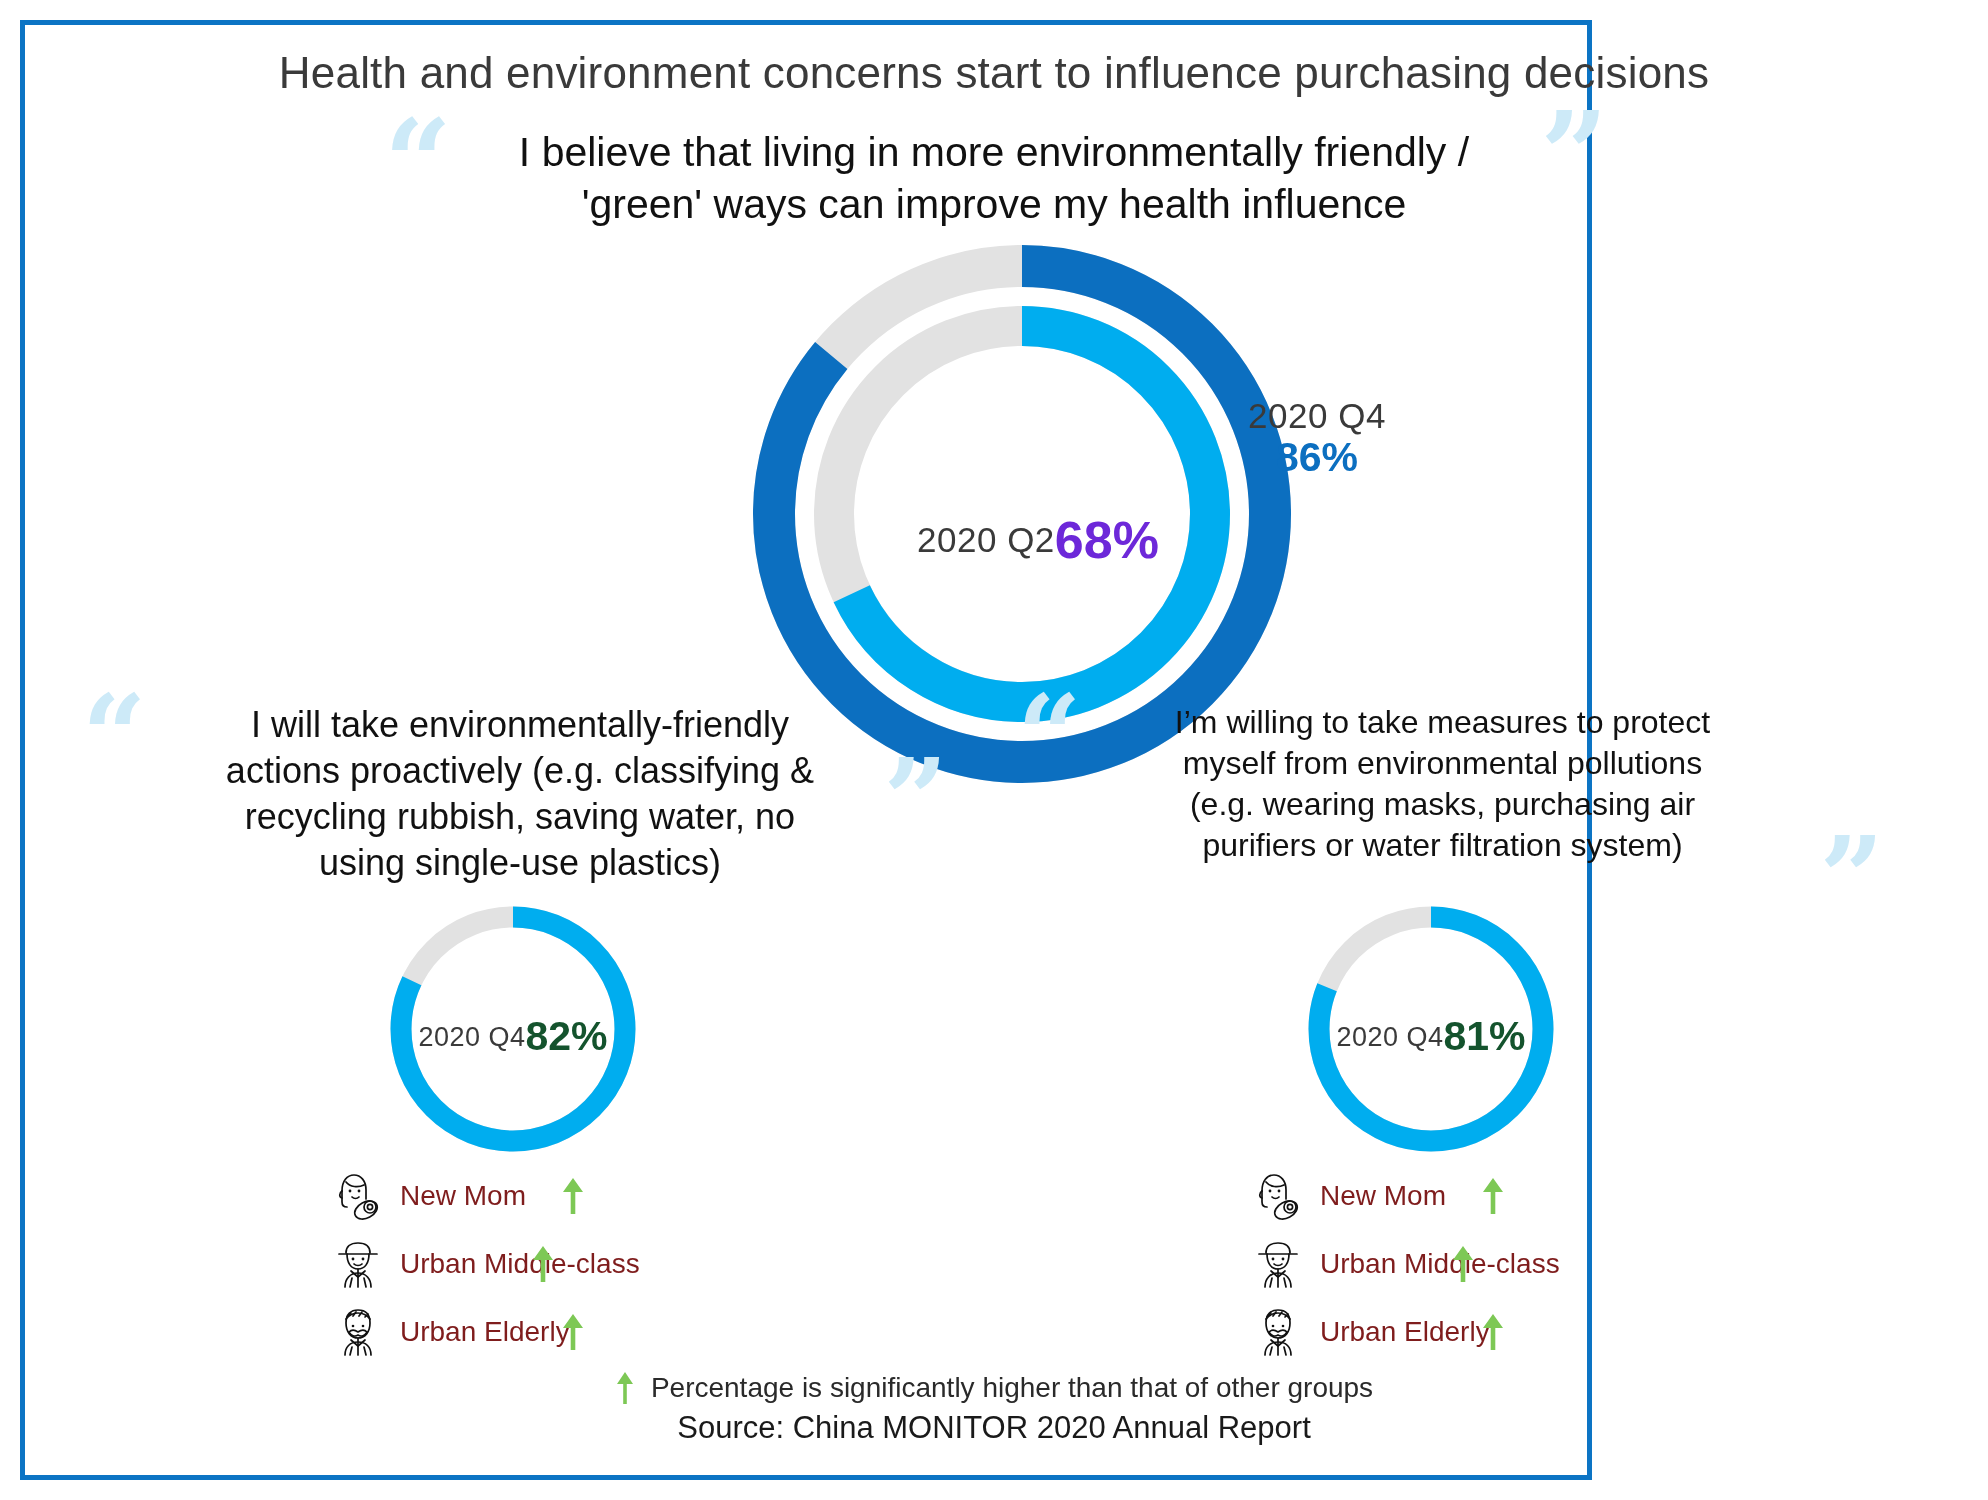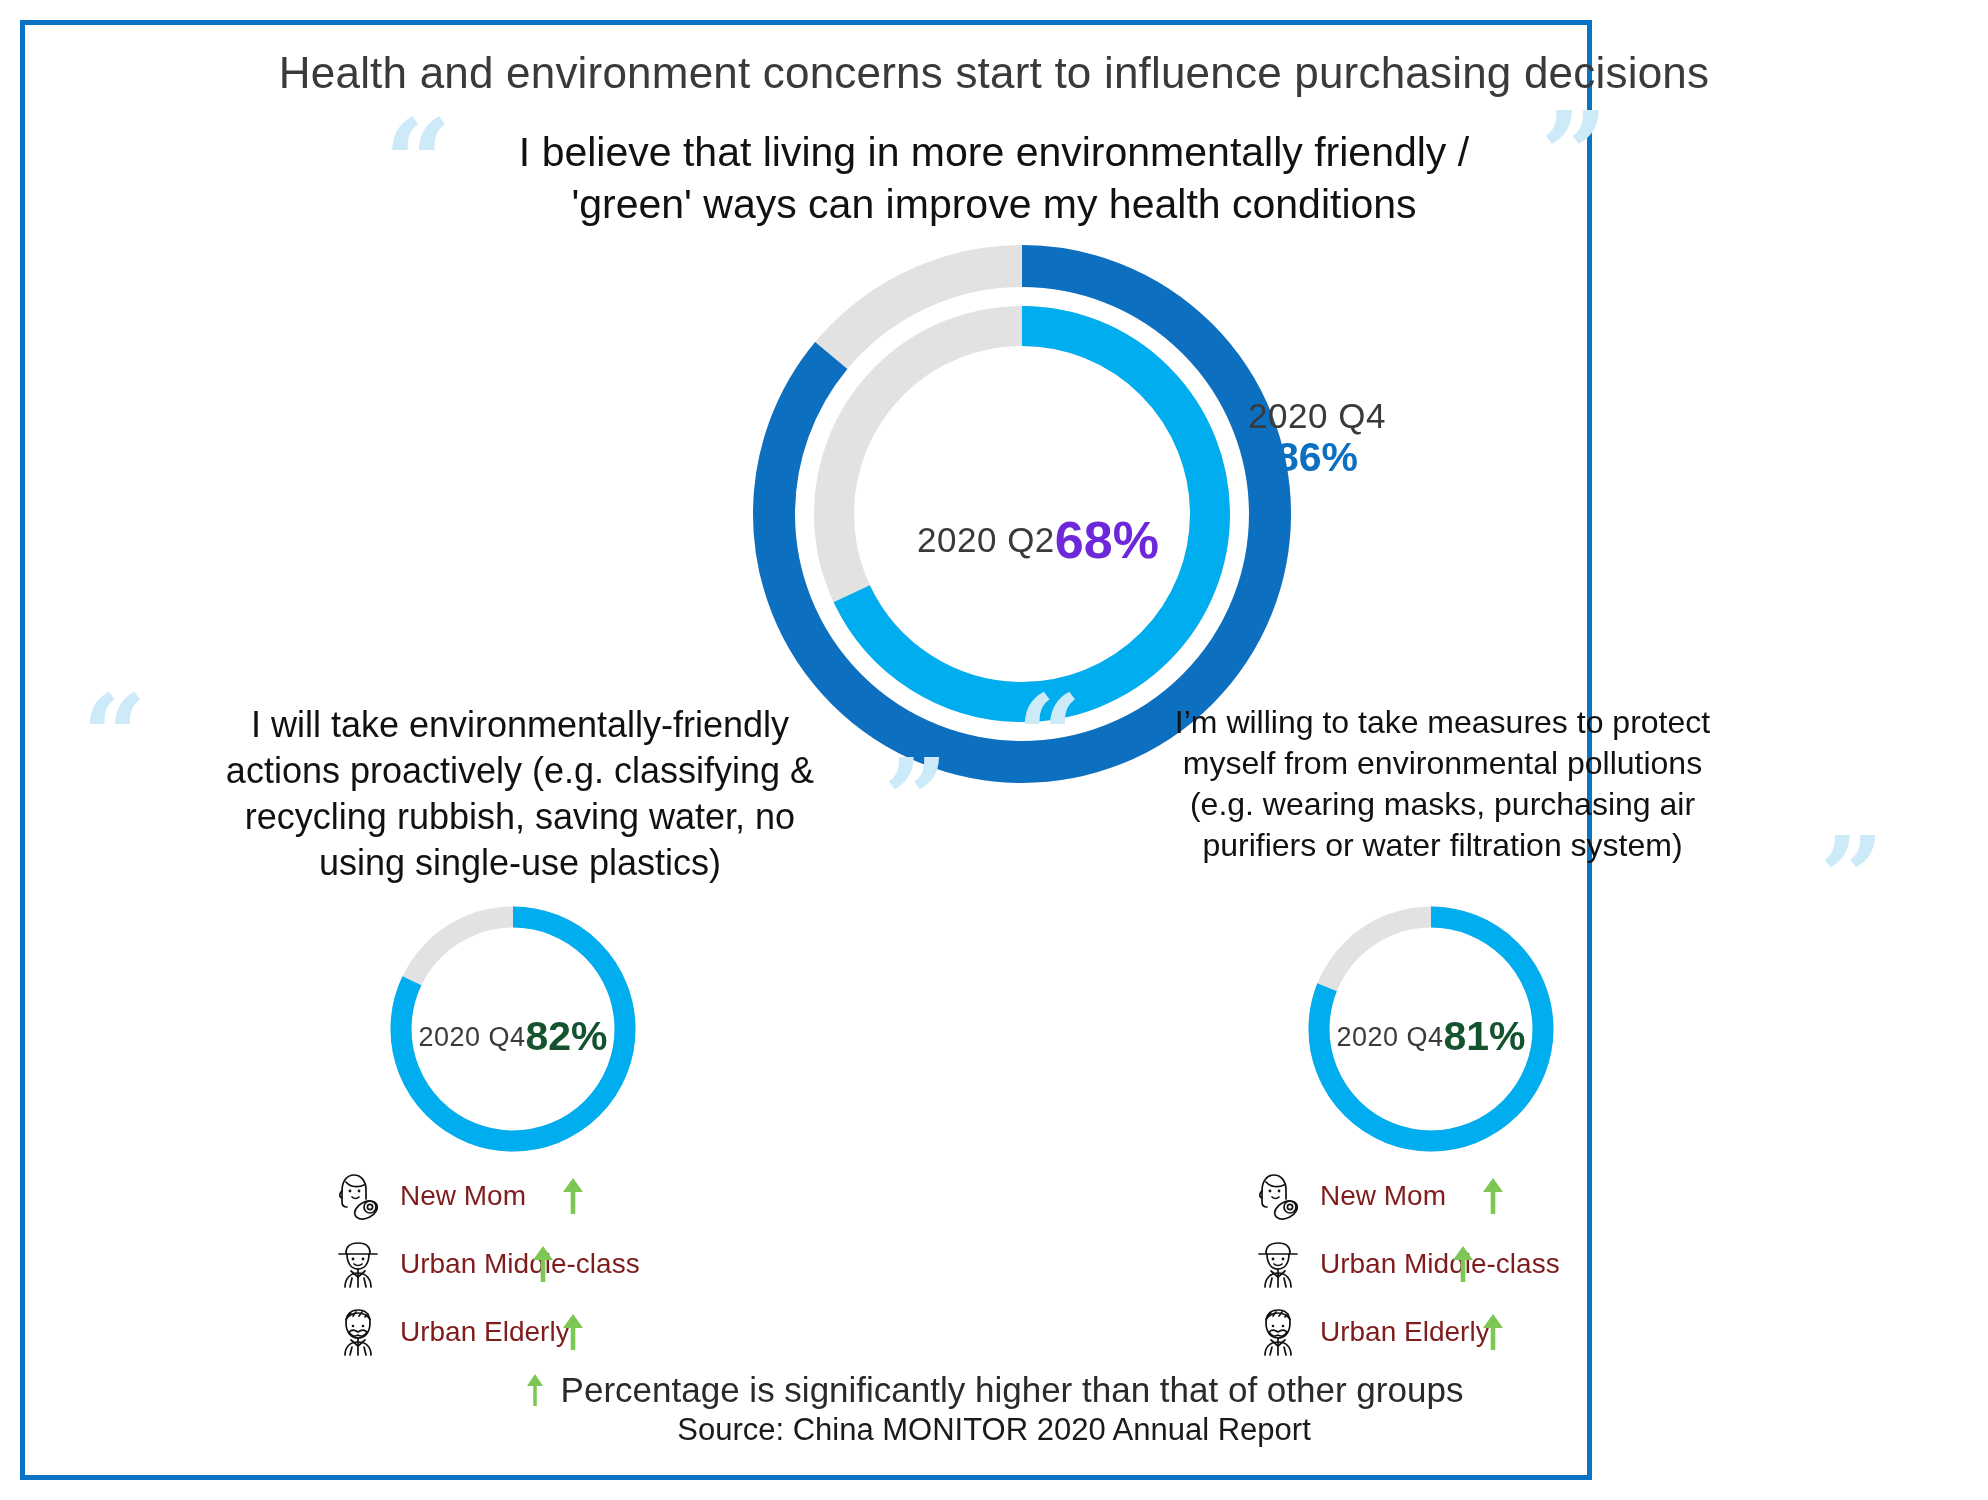--- a/index.html
+++ b/index.html
@@ -182,21 +182,21 @@
     position: absolute;
     left: 0;
     top: 1370px;
     width: 1988px;
     text-align: center;
   }
   .footnote-line1 {
     display: inline-flex;
     align-items: center;
     gap: 16px;
-    font-size: 35px;
+    font-size: 28px;
     color: #2A2A2A;
   }
   .footnote-arrow { width: 20px; height: 36px; display: inline-block; }
   .footnote-source {
     font-size: 31px;
     color: #1A1A1A;
   }
 </style>
 </head>
 <body>
@@ -204,21 +204,21 @@
 <div id="slide">
 
   <div class="frame-border"></div>
 
   <div class="title">Health and environment concerns start to influence purchasing decisions</div>
 
   <div class="quote-block" id="quote-top">
     <span class="qmark q-open">“</span>
     <span class="qmark q-close">”</span>
     <div class="quote-text">I believe that living in more environmentally friendly /
-'green' ways can improve my health conditions</div>
+'green' ways can improve my health influence</div>
   </div>
 
   <div class="donut-wrap" id="donut-main">
     <svg width="560" height="560" viewBox="0 0 560 560">
 
       <circle cx="280" cy="280" r="248" fill="none" stroke="#E2E2E2" stroke-width="42"></circle>
       <circle id="outer-arc" cx="280" cy="280" r="248" fill="none" stroke="#0C6FC0" stroke-width="42" transform="rotate(-90 280 280)" stroke-linecap="butt" stroke-dasharray="1340.0777623152621 1558.2299561805373"></circle>
 
       <circle cx="280" cy="280" r="188" fill="none" stroke="#E2E2E2" stroke-width="40"></circle>
       <circle id="inner-arc" cx="280" cy="280" r="188" fill="none" stroke="#00ADEF" stroke-width="40" transform="rotate(-90 280 280)" stroke-linecap="butt" stroke-dasharray="803.2424096698384 1181.2388377497623"></circle>

